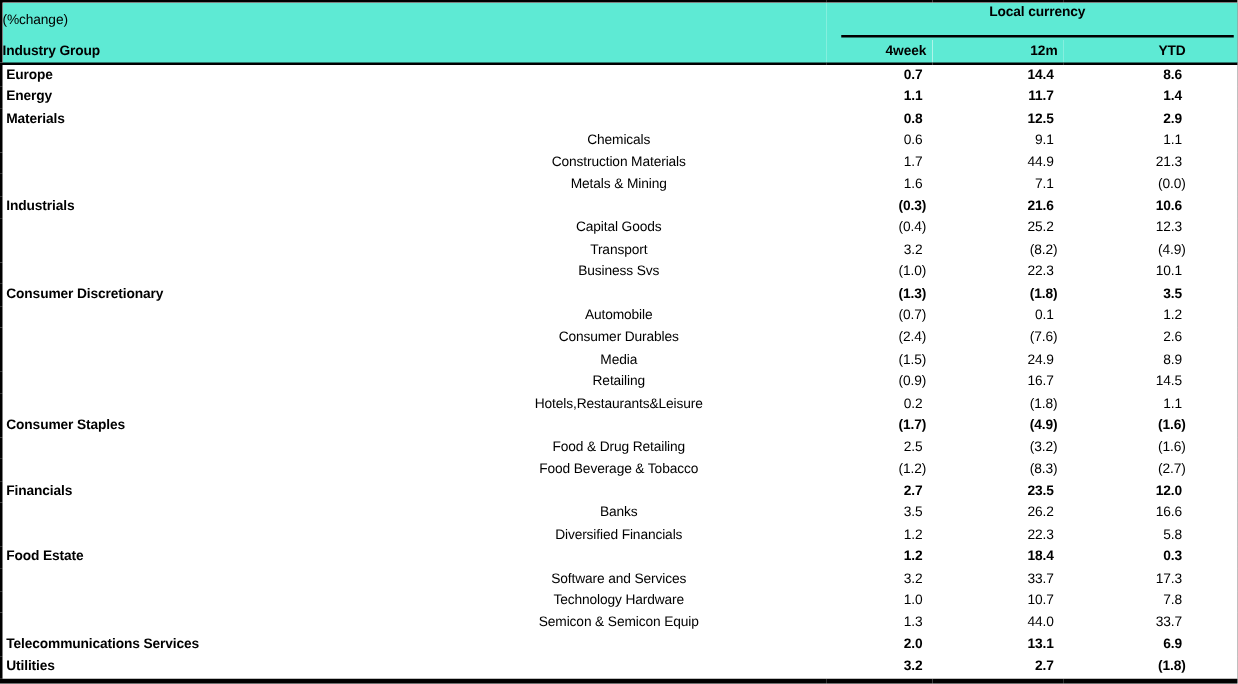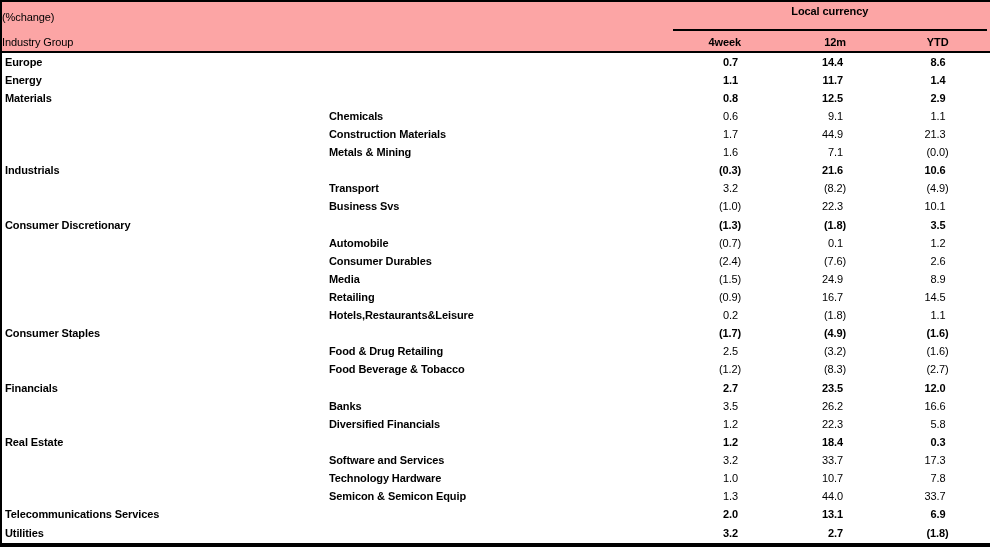--- a/index.html
+++ b/index.html
@@ -21,39 +21,39 @@
     letter-spacing: -0.1px;
     color: #000;
   }
   .sector-table td {
     padding: 0;
     vertical-align: middle;
     white-space: nowrap;
     overflow: hidden;
   }
   
-  tr.hdr-row td { background: #fca5a5; }
+  tr.hdr-row td { background: #5eead4; }
   tr.hdr-row-1 td { height: 17px; line-height: 17px; }
   tr.hdr-row-2 td { height: 16px; line-height: 16px; border-bottom: 2px solid #000; }
   .change-label { padding-left: 3px; font-weight: normal; }
   .lc-cell { vertical-align: bottom; }
   .lc-inner {
     height: 27px;
     line-height: 14px;
     margin-left: 12px;
     margin-right: 3px;
     border-bottom: 2px solid #000;
     text-align: center;
     font-weight: bold;
   }
-  .ig-label { padding-left: 3px; font-weight: normal; }
+  .ig-label { padding-left: 3px; font-weight: bold; }
   
   tr.data-row td { height: 15.87px; line-height: 15.87px; }
   td.lbl { padding-left: 3px; }
-  td.lbl.sub { padding-left: 327px; font-weight: bold; }
+  td.lbl.sub { padding-left: 327px; font-weight: normal; text-align: center; }
   tr.bold td { font-weight: bold; }
   td.num { text-align: right; }
   td.c1 { padding-right: 5px; }
   td.c2 { padding-right: 5px; }
   td.c3 { padding-right: 41px; }
   td.num .no-paren { margin-right: 3px; }
   td.num .paren { margin-right: 0; }
 </style>
 </head>
 <body>
@@ -116,20 +116,26 @@
         <td class="num c2"><span class="no-paren">7.1</span></td>
         <td class="num c3"><span class="paren">(0.0)</span></td>
       </tr>
       <tr class="data-row bold">
         <td class="lbl main">Industrials</td>
         <td class="num c1"><span class="paren">(0.3)</span></td>
         <td class="num c2"><span class="no-paren">21.6</span></td>
         <td class="num c3"><span class="no-paren">10.6</span></td>
       </tr>
       <tr class="data-row">
+        <td class="lbl sub">Capital Goods</td>
+        <td class="num c1"><span class="paren">(0.4)</span></td>
+        <td class="num c2"><span class="no-paren">25.2</span></td>
+        <td class="num c3"><span class="no-paren">12.3</span></td>
+      </tr>
+      <tr class="data-row">
         <td class="lbl sub">Transport</td>
         <td class="num c1"><span class="no-paren">3.2</span></td>
         <td class="num c2"><span class="paren">(8.2)</span></td>
         <td class="num c3"><span class="paren">(4.9)</span></td>
       </tr>
       <tr class="data-row">
         <td class="lbl sub">Business Svs</td>
         <td class="num c1"><span class="paren">(1.0)</span></td>
         <td class="num c2"><span class="no-paren">22.3</span></td>
         <td class="num c3"><span class="no-paren">10.1</span></td>
@@ -200,21 +206,21 @@
         <td class="num c2"><span class="no-paren">26.2</span></td>
         <td class="num c3"><span class="no-paren">16.6</span></td>
       </tr>
       <tr class="data-row">
         <td class="lbl sub">Diversified Financials</td>
         <td class="num c1"><span class="no-paren">1.2</span></td>
         <td class="num c2"><span class="no-paren">22.3</span></td>
         <td class="num c3"><span class="no-paren">5.8</span></td>
       </tr>
       <tr class="data-row bold">
-        <td class="lbl main">Real Estate</td>
+        <td class="lbl main">Food Estate</td>
         <td class="num c1"><span class="no-paren">1.2</span></td>
         <td class="num c2"><span class="no-paren">18.4</span></td>
         <td class="num c3"><span class="no-paren">0.3</span></td>
       </tr>
       <tr class="data-row">
         <td class="lbl sub">Software and Services</td>
         <td class="num c1"><span class="no-paren">3.2</span></td>
         <td class="num c2"><span class="no-paren">33.7</span></td>
         <td class="num c3"><span class="no-paren">17.3</span></td>
       </tr>

